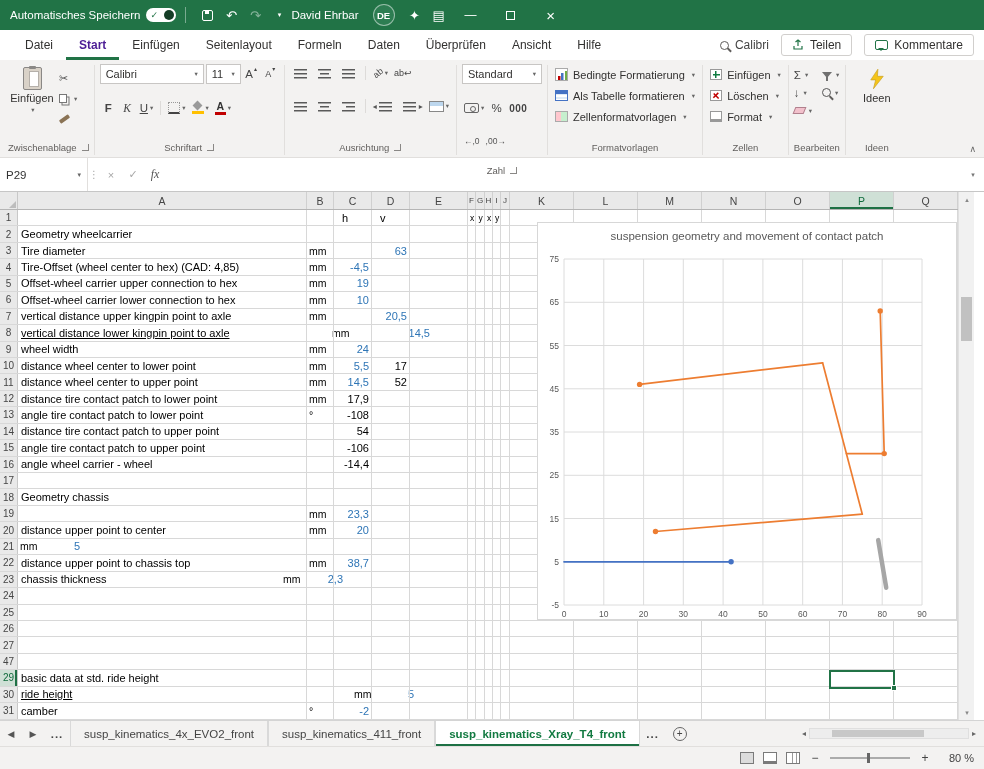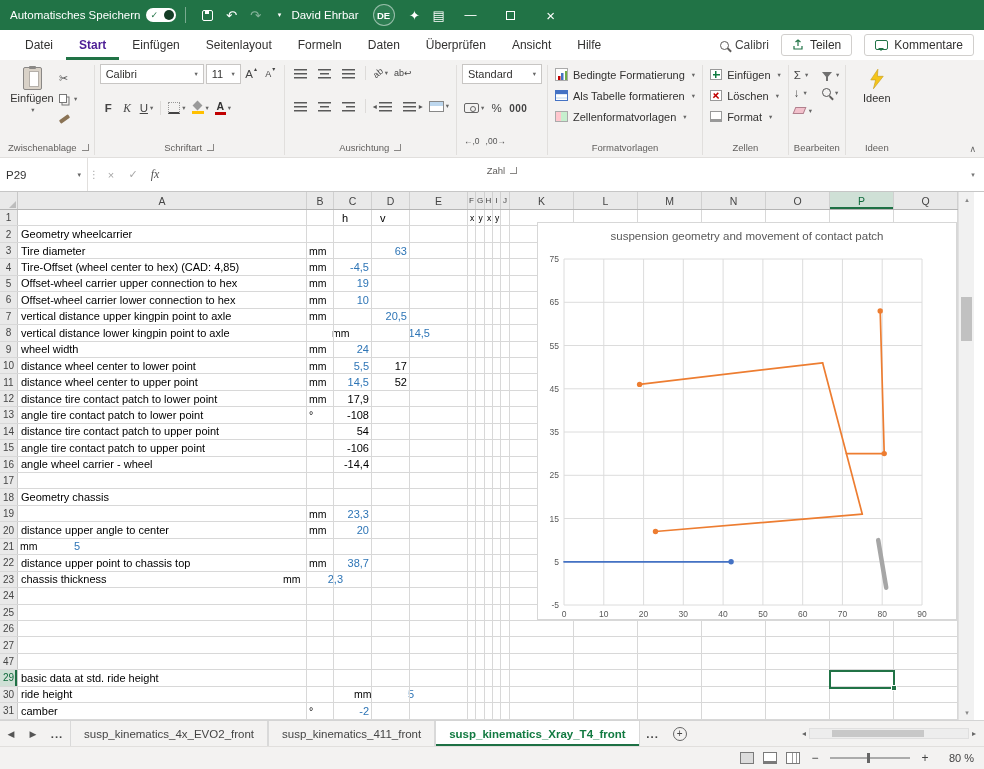--- a/index.html
+++ b/index.html
@@ -590,21 +590,21 @@
         </div>
         <div class="grow">
           <div class="gut">7</div>
           <div class="cell lbl" style="width: 289px;">vertical distance upper kingpin point to axle</div>
           <div class="cell unit" style="width: 27px;">mm</div>
           <div class="cell num" style="width: 38px;"></div>
           <div class="cell num blue" style="width: 38px;">20,5</div>
         </div>
         <div class="grow">
           <div class="gut">8</div>
-          <div class="cell lbl" style="width: 312px;">vertical distance lower kingpin point to axle</div>
+          <div class="cell lbl" style="width: 312px; text-decoration: underline;">vertical distance lower kingpin point to axle</div>
           <div class="cell unit" style="width: 27px;">mm</div>
           <div class="cell num" style="width: 38px;"></div>
           <div class="cell num blue" style="width: 38px;">14,5</div>
         </div>
         <div class="grow">
           <div class="gut">9</div>
           <div class="cell lbl" style="width: 289px;">wheel width</div>
           <div class="cell unit" style="width: 27px;">mm</div>
           <div class="cell num blue" style="width: 38px;">24</div>
           <div class="cell num" style="width: 38px;"></div>
@@ -674,21 +674,21 @@
         </div>
         <div class="grow">
           <div class="gut">19</div>
           <div class="cell lbl" style="width: 289px; margin-top: 46px;">distance lower point to center</div>
           <div class="cell unit" style="width: 27px;">mm</div>
           <div class="cell num blue" style="width: 38px;">23,3</div>
           <div class="cell num" style="width: 38px;"></div>
         </div>
         <div class="grow">
           <div class="gut">20</div>
-          <div class="cell lbl" style="width: 289px;">distance upper angle to center</div>
+          <div class="cell lbl" style="width: 289px;">distance upper point to center</div>
           <div class="cell unit" style="width: 27px;">mm</div>
           <div class="cell num blue" style="width: 38px;">20</div>
           <div class="cell num" style="width: 38px;"></div>
         </div>
         <div class="grow">
           <div class="gut">21</div>
           <div class="cell unit" style="width: 27px;">mm</div>
           <div class="cell num blue" style="width: 38px;">5</div>
           <div class="cell num" style="width: 38px;"></div>
         </div>
@@ -743,21 +743,21 @@
         </div>
         <div class="grow">
           <div class="gut sel">29</div>
           <div class="cell lbl" style="width: 289px;">basic data at std. ride height</div>
           <div class="cell unit" style="width: 27px;"></div>
           <div class="cell num" style="width: 38px;"></div>
           <div class="cell num" style="width: 38px;"></div>
         </div>
         <div class="grow">
           <div class="gut">30</div>
-          <div class="cell lbl" style="width: 334px;">ride height</div>
+          <div class="cell lbl" style="width: 334px; text-decoration: underline;">ride height</div>
           <div class="cell unit" style="width: 27px;">mm</div>
           <div class="cell num blue" style="width: 38px;">5</div>
           <div class="cell num" style="width: 38px;"></div>
         </div>
         <div class="grow">
           <div class="gut">31</div>
           <div class="cell lbl" style="width: 289px;">camber</div>
           <div class="cell unit" style="width: 27px;">°</div>
           <div class="cell num blue" style="width: 38px;">-2</div>
           <div class="cell num" style="width: 38px;"></div>

